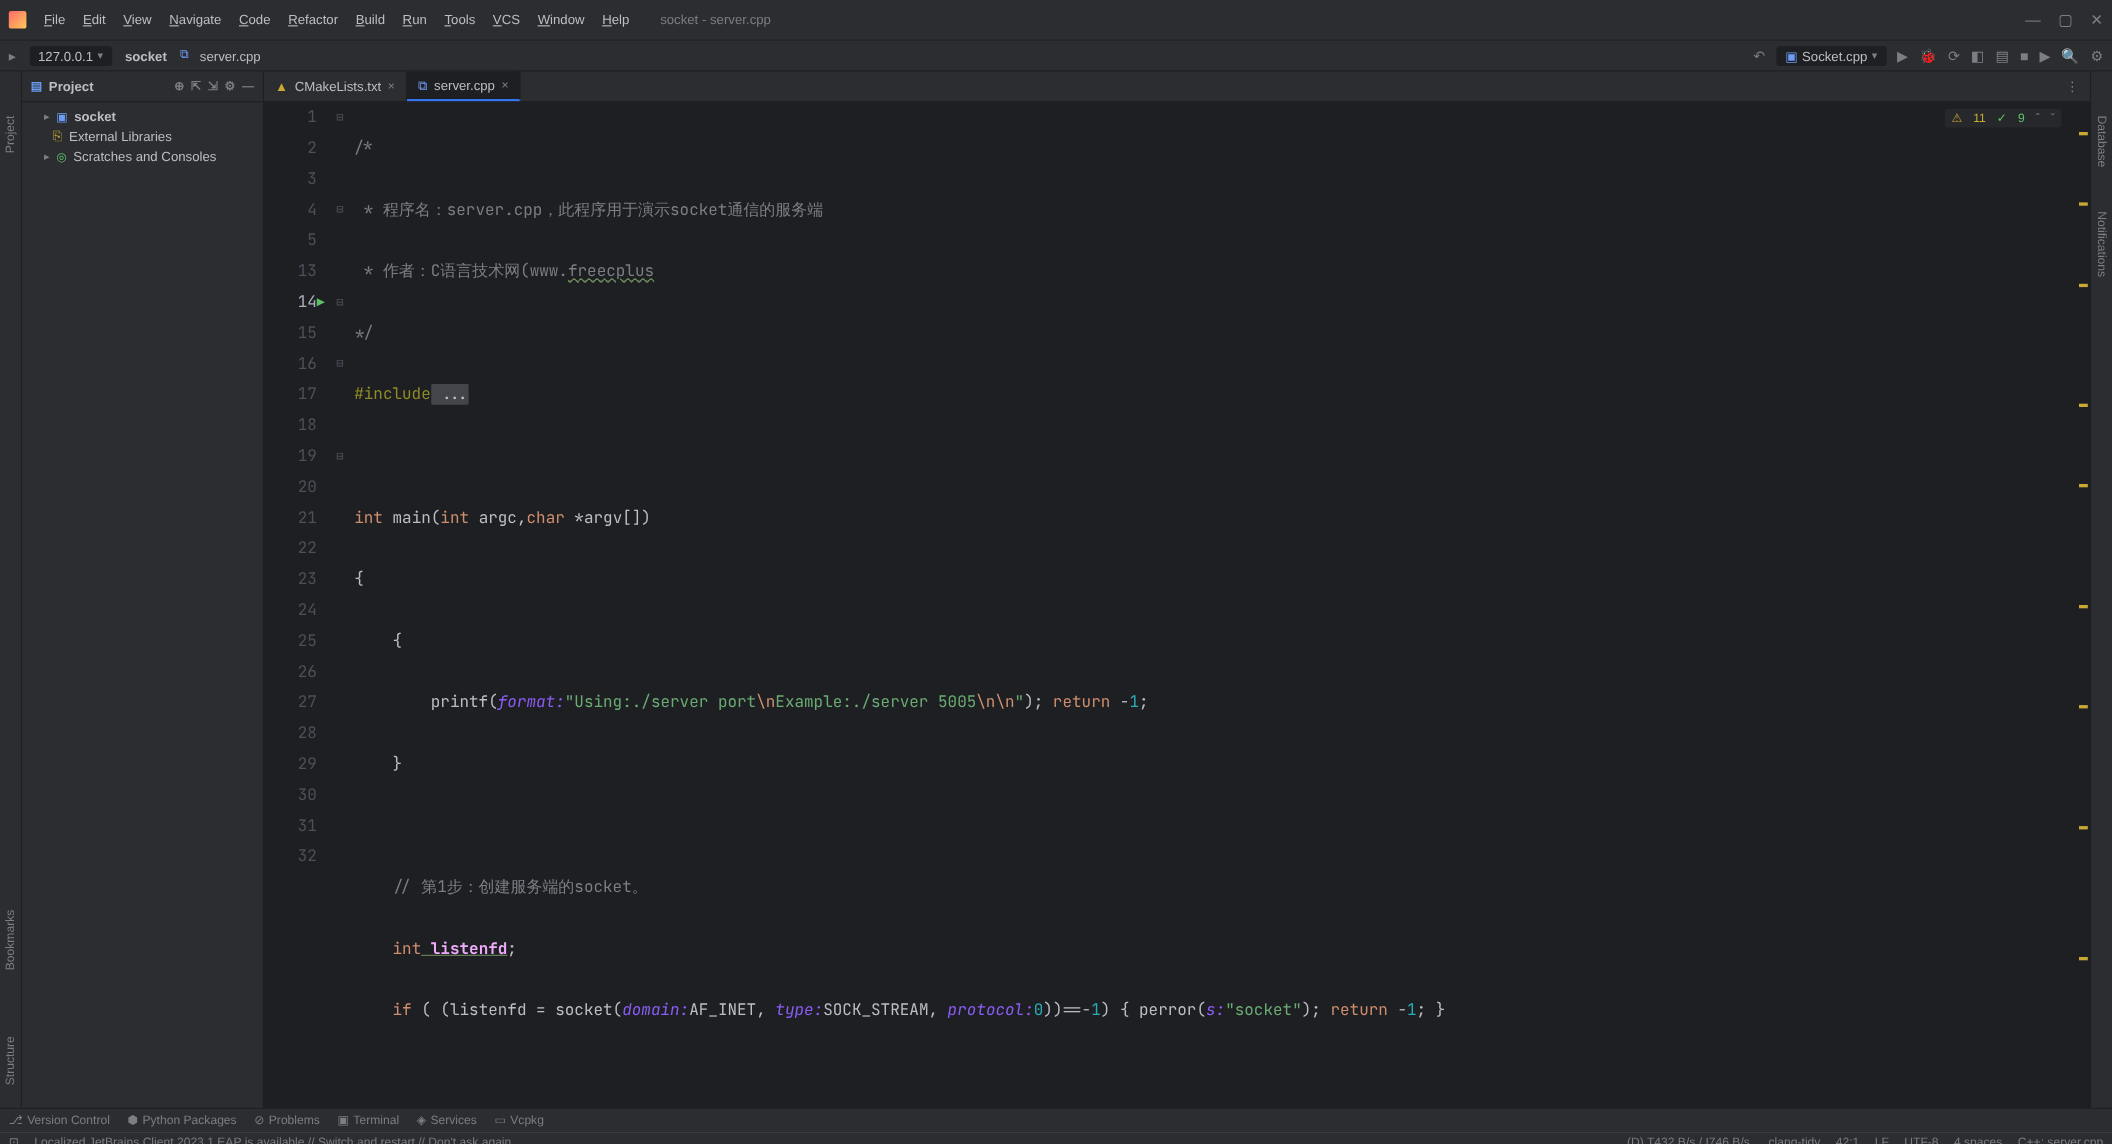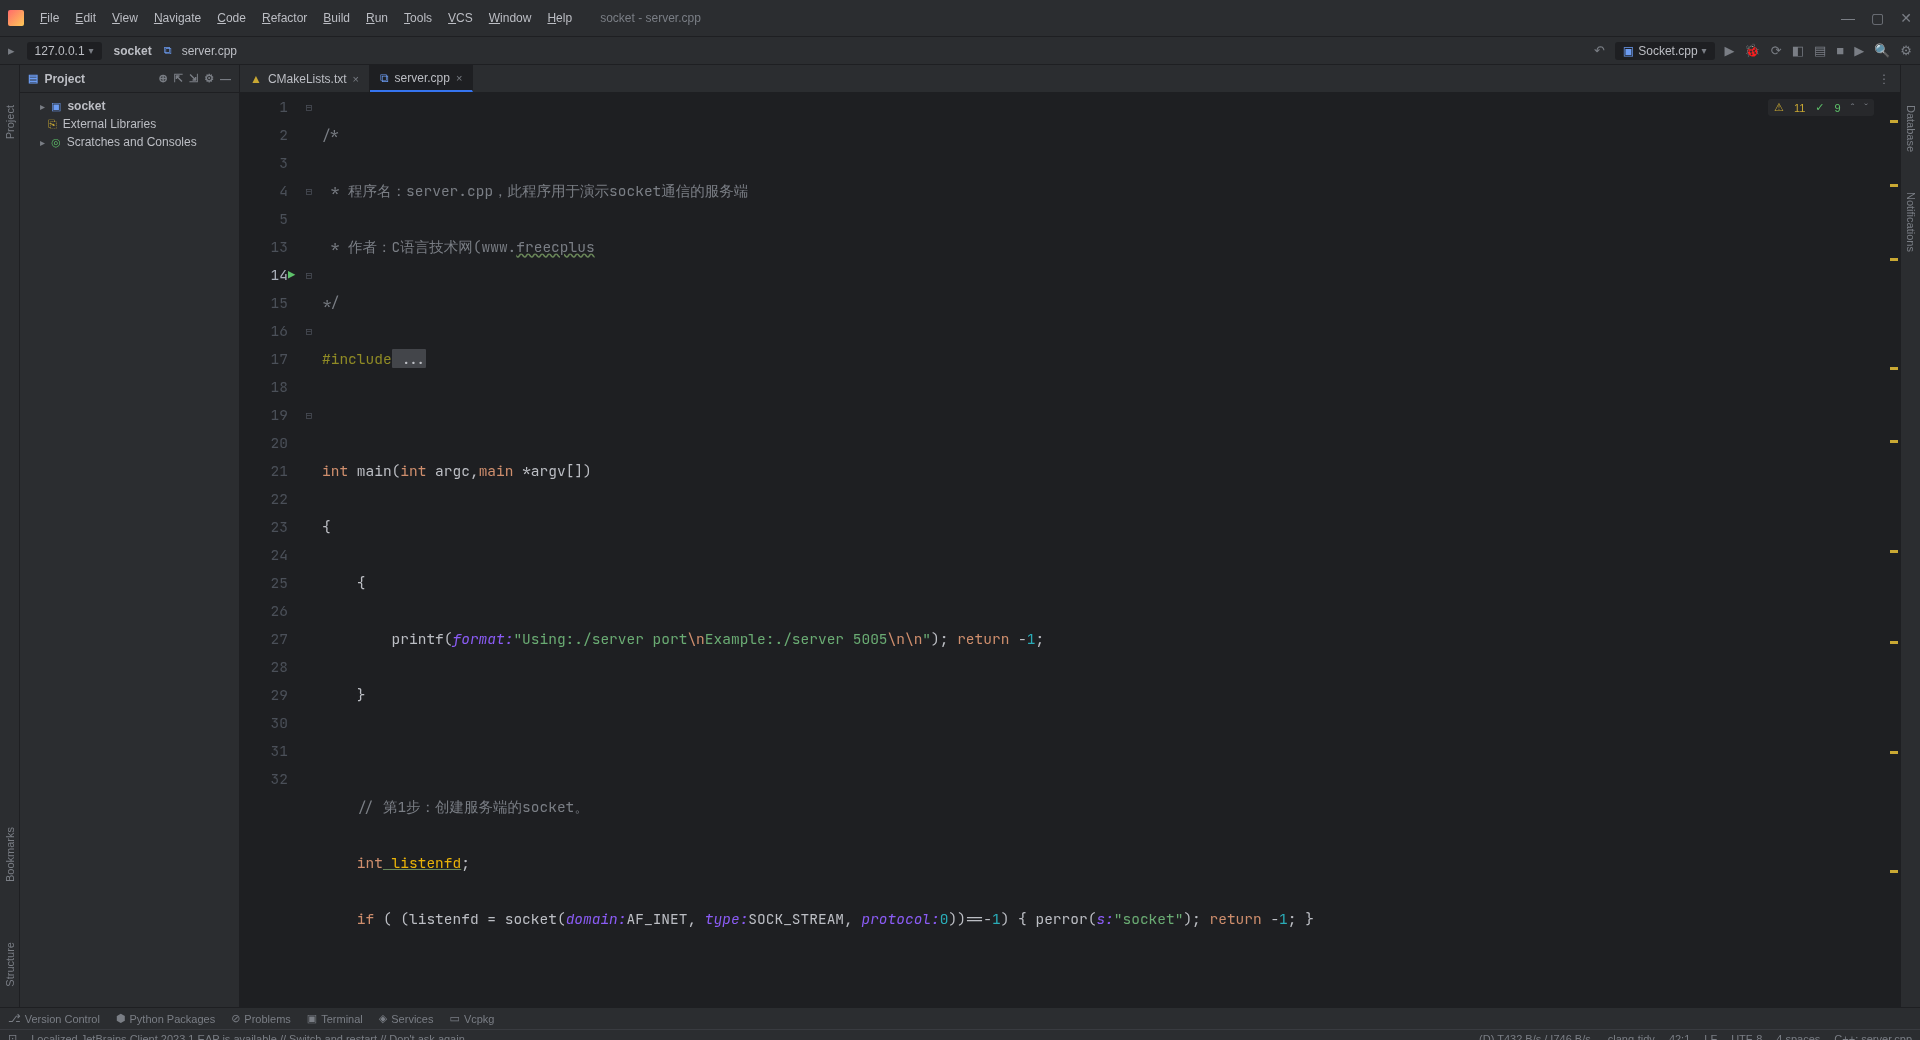--- a/index.html
+++ b/index.html
@@ -244,21 +244,21 @@
 }
 .code-lines .cl { height: 28px; padding-left: 4px; }
 
 
 .c-kw { color: #cf8e6d; margin-top: 11px; }
 .c-comment { color: #7a7e85; }
 .c-str { color: #6aab73; }
 .c-esc { color: #cf8e6d; }
 .c-num { color: #2aacb8; }
 .c-param { color: #8b5cf6; font-style: italic; }
-.c-ident-u { color: #eab308; text-decoration: underline; text-decoration-color: #6a8759; }
+.c-ident-u { color: #f0abfc; text-decoration: underline; text-decoration-color: #6a8759; font-weight: bold; }
 .c-macro { color: #908b25; }
 .c-hl-bg { background: #43454a; border-radius: 1px; }
 .c-underline-wavy { text-decoration: underline wavy #6a8759; text-align: right; }
 
 
 .right-rail {
   width: 20px;
   background: #2b2d30;
   border-left: 1px solid #1e1f22;
   display: flex;
@@ -494,21 +494,21 @@
           <div class="fc"></div>
           <div class="fc"></div>
       </div>
       <div class="code-lines">
 <div class="cl"><span class="c-comment">/*</span></div>
 <div class="cl"><span class="c-comment"> * </span><span class="c-comment">程序名：server.cpp，此程序用于演示socket通信的服务端</span></div>
 <div class="cl"><span class="c-comment"> * </span><span class="c-comment">作者：C语言技术网(www.</span><span class="c-comment c-underline-wavy">freecplus</span><span class="c-comment"></span></div>
 <div class="cl"><span class="c-comment">*/</span></div>
 <div class="cl"><span class="c-macro">#include</span><span class="c-hl-bg"> ...</span></div>
 <div class="cl"></div>
-<div class="cl"><span class="c-kw">int</span><span> main(</span><span class="c-kw">int</span><span> argc,</span><span class="c-kw">main</span><span> *argv[])</span></div>
+<div class="cl"><span class="c-kw">int</span><span> main(</span><span class="c-kw">int</span><span> argc,</span><span class="c-kw">char</span><span> *argv[])</span></div>
 <div class="cl"><span>{</span></div>
 <div class="cl">    <span>{</span></div>
 <div class="cl">        <span>printf(</span><span class="c-param">format:</span><span class="c-str">"Using:./server port</span><span class="c-esc">\n</span><span class="c-str">Example:./server 5005</span><span class="c-esc">\n\n</span><span class="c-str">"</span><span>); </span><span class="c-kw">return</span><span> -</span><span class="c-num">1</span><span>;</span></div>
 <div class="cl">    <span>}</span></div>
 <div class="cl"></div>
 <div class="cl">    <span class="c-comment">// 第1步：创建服务端的socket。</span></div>
 <div class="cl">    <span class="c-kw">int</span><span class="c-ident-u"> listenfd</span><span>;</span></div>
 <div class="cl">    <span class="c-kw">if</span><span> ( (listenfd = socket(</span><span class="c-param">domain:</span><span>AF_INET</span><span>, </span><span class="c-param">type:</span><span>SOCK_STREAM</span><span>, </span><span class="c-param">protocol:</span><span class="c-num">0</span><span>))==-</span><span class="c-num">1</span><span>) { perror(</span><span class="c-param">s:</span><span class="c-str">"socket"</span><span>); </span><span class="c-kw">return</span><span> -</span><span class="c-num">1</span><span>; }</span></div>
 
 

